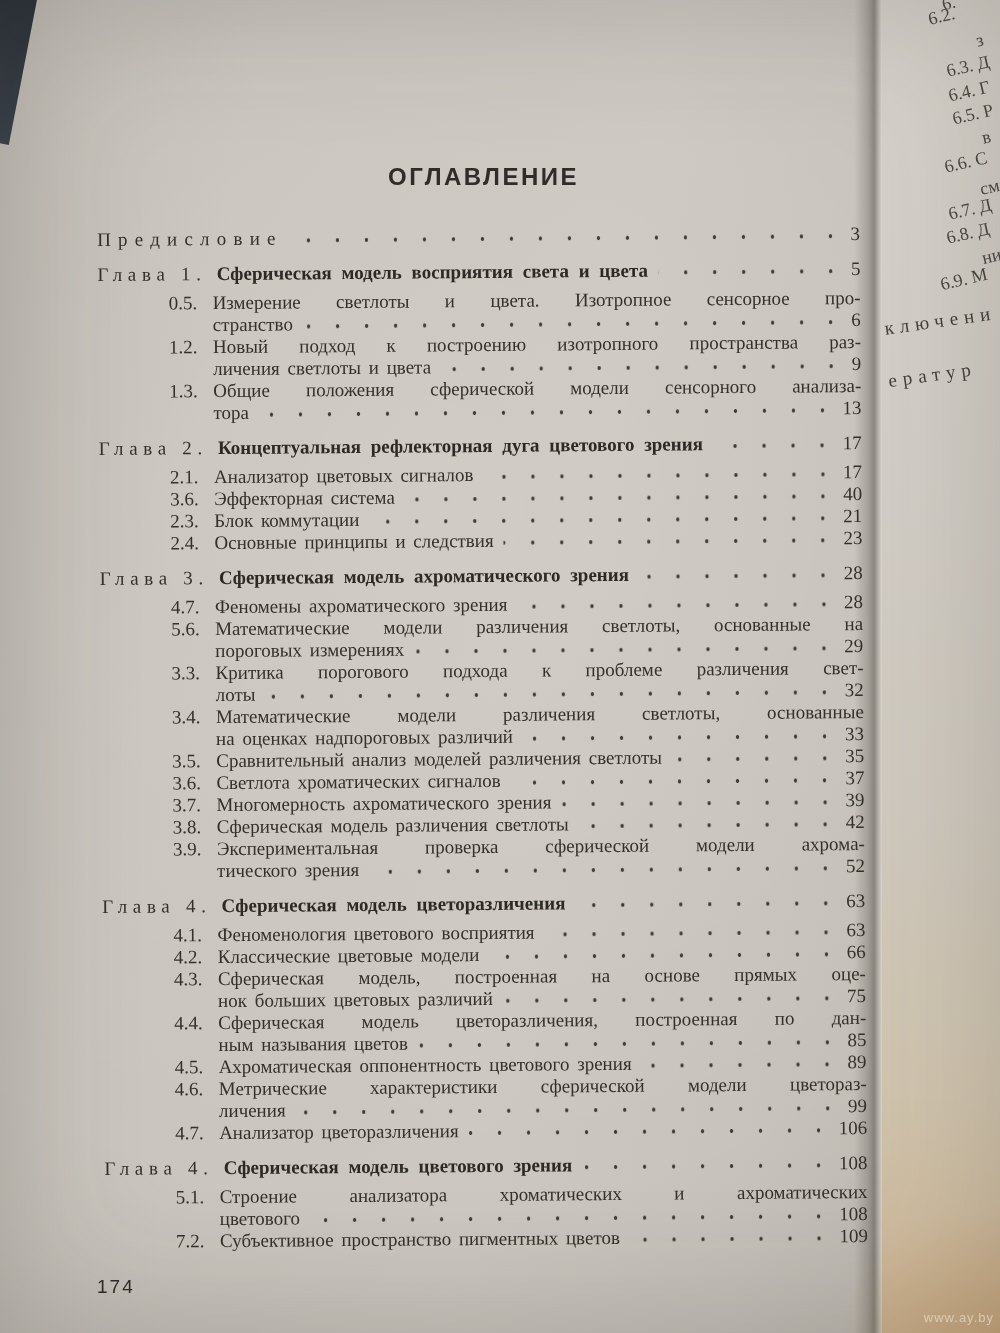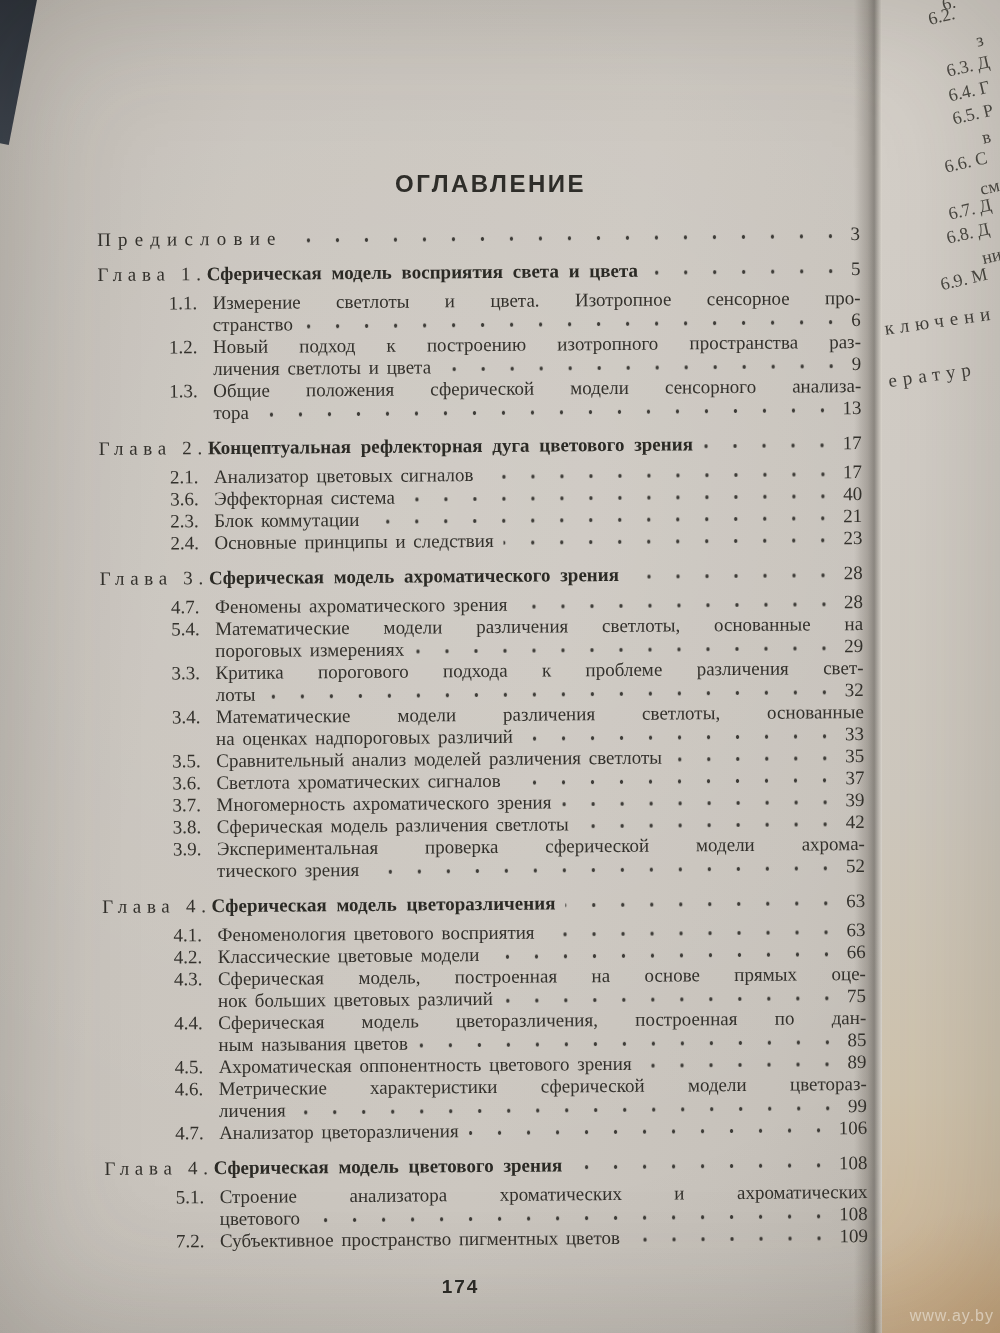--- a/index.html
+++ b/index.html
@@ -22,45 +22,45 @@
     background:linear-gradient(180deg,#d6d1ca 0%,#d2cdc6 35%,#cfc9bf 60%,#d0c4ae 82%,#cdb493 100%);}
   .facing-frag{position:absolute;z-index:2;color:#494741;font-size:18px;line-height:20px;
     white-space:nowrap;transform:rotate(-13deg);}
   .facing-frag.ls{letter-spacing:6px;font-size:19px;color:#413f3a;transform:rotate(-8deg);}
   
   .curl{position:absolute;right:0;bottom:0;width:300px;height:260px;z-index:3;pointer-events:none;
     background:radial-gradient(75% 70% at 100% 100%, rgba(196,146,88,0.38), rgba(196,146,88,0.0) 70%);}
   .vignette{position:absolute;inset:0;z-index:5;pointer-events:none;
     box-shadow:inset 0 0 140px rgba(55,50,42,0.22);}
   
-  .title{position:absolute;left:97px;width:763px;top:158px;margin:12px;z-index:4;
+  .title{position:absolute;left:97px;width:763px;top:158px;margin:5px;z-index:4;
     font-family:"Liberation Sans",sans-serif;font-weight:bold;font-size:24px;
     letter-spacing:2.5px;text-align:center;color:#2e2d29;}
   .toc{position:absolute;left:97px;top:229px;width:763px;z-index:4;
     font-size:19px;line-height:22px;transform:rotate(-0.45deg);transform-origin:0 0;}
   .row{display:flex;align-items:flex-end;min-height:22px;}
   .row .txt{white-space:nowrap;word-spacing:3px;}
   .row.justify .txt{flex:1 1 auto;white-space:normal;text-align:justify;text-align-last:justify;}
   .row.sub{padding-left:71px;}
   .row.cont{padding-left:115px;}
   .row.ch{margin-top:13px;margin-bottom:7px;}
   .row.top{margin-bottom:7px;}
   .row.top .txt{letter-spacing:0.38em;}
-  .pre{letter-spacing:0.30em;white-space:nowrap;flex:0 0 auto;}
+  .pre{letter-spacing:0.30em;margin-right:10px;white-space:nowrap;flex:0 0 auto;}
   .num{flex:0 0 44px;}
   .txt.bold{font-weight:bold;color:#2b2a25;word-spacing:5px;}
   .dots{flex:1 1 12px;height:22px;margin:0 4px 0 10px;
     background-image:radial-gradient(circle at 50% 50%, rgba(42,41,37,0.88) 1.5px, rgba(42,41,37,0) 2.1px);
     background-size:29px 4px;background-repeat:repeat-x;background-position:right 2px bottom 7px;}
   .pg{flex:0 0 auto;}
-  .footer-num{position:absolute;left:79px;width:763px;top:1276px;z-index:4;text-align:center;
-    font-family:"Liberation Sans",sans-serif;font-weight:bold;font-size:19px;
+  .footer-num{position:absolute;left:97px;width:763px;top:1276px;z-index:4;text-align:left;
+    font-family:"Liberation Sans",sans-serif;font-weight:normal;font-size:19px;
     letter-spacing:2px;color:#2b2a26;}
   .watermark{position:absolute;right:6px;bottom:8px;z-index:6;
-    font-family:"Liberation Sans",sans-serif;font-size:16px;letter-spacing:1px;
+    font-family:"Liberation Sans",sans-serif;font-size:13px;letter-spacing:1px;
     color:rgba(244,241,234,0.55);}
 </style>
 </head>
 <body>
 
 <div class="photo">
 
   <div class="corner-dark"></div>
   <div class="page-gap"></div>
   <div class="facing"></div>
@@ -73,21 +73,21 @@
         <span class="dots"></span>
         <span class="pg">3</span>
       </div>
       <div class="row ch">
         <span class="pre">Глава 1.</span>
         <span class="txt bold">Сферическая модель восприятия света и цвета</span>
         <span class="dots"></span>
         <span class="pg">5</span>
       </div>
       <div class="row sub justify">
-        <span class="num">1.1.</span>
+        <span class="num">0.5.</span>
         <span class="txt">Измерение светлоты и цвета. Изотропное сенсорное про-</span>
       </div>
       <div class="row cont">
         <span class="txt">странство</span>
         <span class="dots"></span>
         <span class="pg">6</span>
       </div>
       <div class="row sub justify">
         <span class="num">1.2.</span>
         <span class="txt">Новый подход к построению изотропного пространства раз-</span>
@@ -142,21 +142,21 @@
         <span class="dots"></span>
         <span class="pg">28</span>
       </div>
       <div class="row sub">
         <span class="num">4.7.</span>
         <span class="txt">Феномены ахроматического зрения</span>
         <span class="dots"></span>
         <span class="pg">28</span>
       </div>
       <div class="row sub justify">
-        <span class="num">5.4.</span>
+        <span class="num">5.6.</span>
         <span class="txt">Математические модели различения светлоты, основанные на</span>
       </div>
       <div class="row cont">
         <span class="txt">пороговых измерениях</span>
         <span class="dots"></span>
         <span class="pg">29</span>
       </div>
       <div class="row sub justify">
         <span class="num">3.3.</span>
         <span class="txt">Критика порогового подхода к проблеме различения свет-</span>

